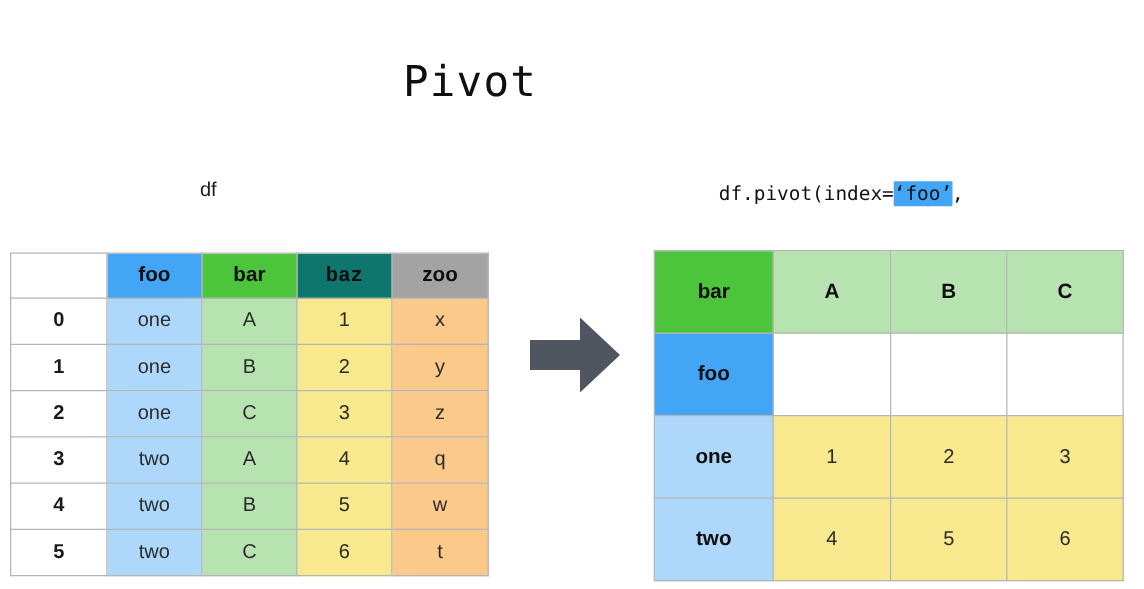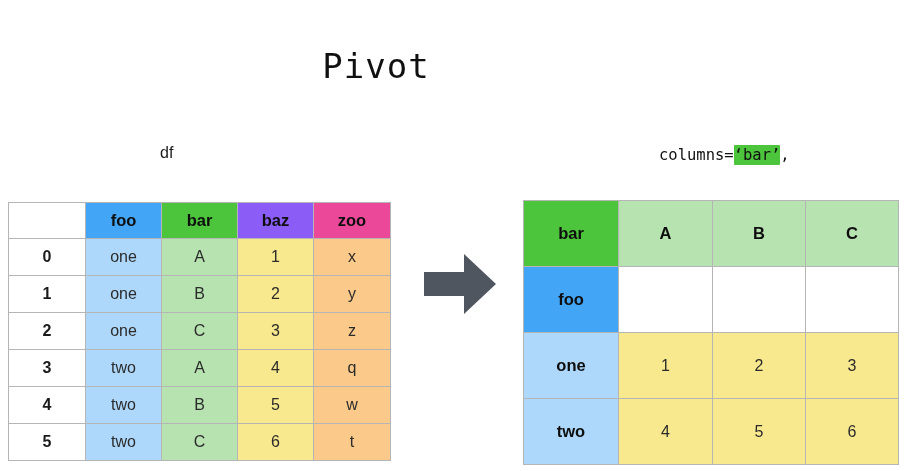--- a/index.html
+++ b/index.html
@@ -88,22 +88,22 @@
     color: #1a1a1a;
   }
   #df-table td.corner { background: #ffffff; }
   #df-table td.h {
     font-weight: bold;
     color: #0e0e0e;
     font-size: 16.5px;
   }
   .c-foo  { background: #42A5F5; }
   .c-bar  { background: #4CC43C; }
-  .c-baz  { background: #8b5cf6; }
-  .c-zoo  { background: #ec4899; margin-top: 24px; }
+  .c-baz  { background: #0f766e; font-family: Liberation Mono, monospace; }
+  .c-zoo  { background: #a3a3a3; margin-top: 24px; }
   .t-foo  { background: #AED8FB; }
   .t-bar  { background: #B7E3B0; }
   .t-baz  { background: #F8E98E; }
   .t-zoo  { background: #FBC98A; }
 
   
   #arrow {
     position: absolute;
     left: 424px;
     top: 254px;
@@ -127,20 +127,21 @@
   .p-val      { background: #F8E98E; }
 </style>
 </head>
 <body>
 
 <div id="title">Pivot</div>
 
 <div id="df-caption">df</div>
 
 <div id="code-block">
+  <span class="ln"><span>df.pivot(index=</span><span class="hl hl-blue">‘foo’</span><span>,</span></span>
   <span class="ln"><span>         columns=</span><span class="hl hl-green">‘bar’</span><span>,</span></span>
   <span class="ln"><span>         values=</span><span class="hl hl-yellow">‘baz’</span><span>)</span></span>
 </div>
 
 <table id="df-table" class="grid">
   <colgroup>
     <col style="width:77px">
       <col style="width:76px">
       <col style="width:76px">
       <col style="width:76px">

